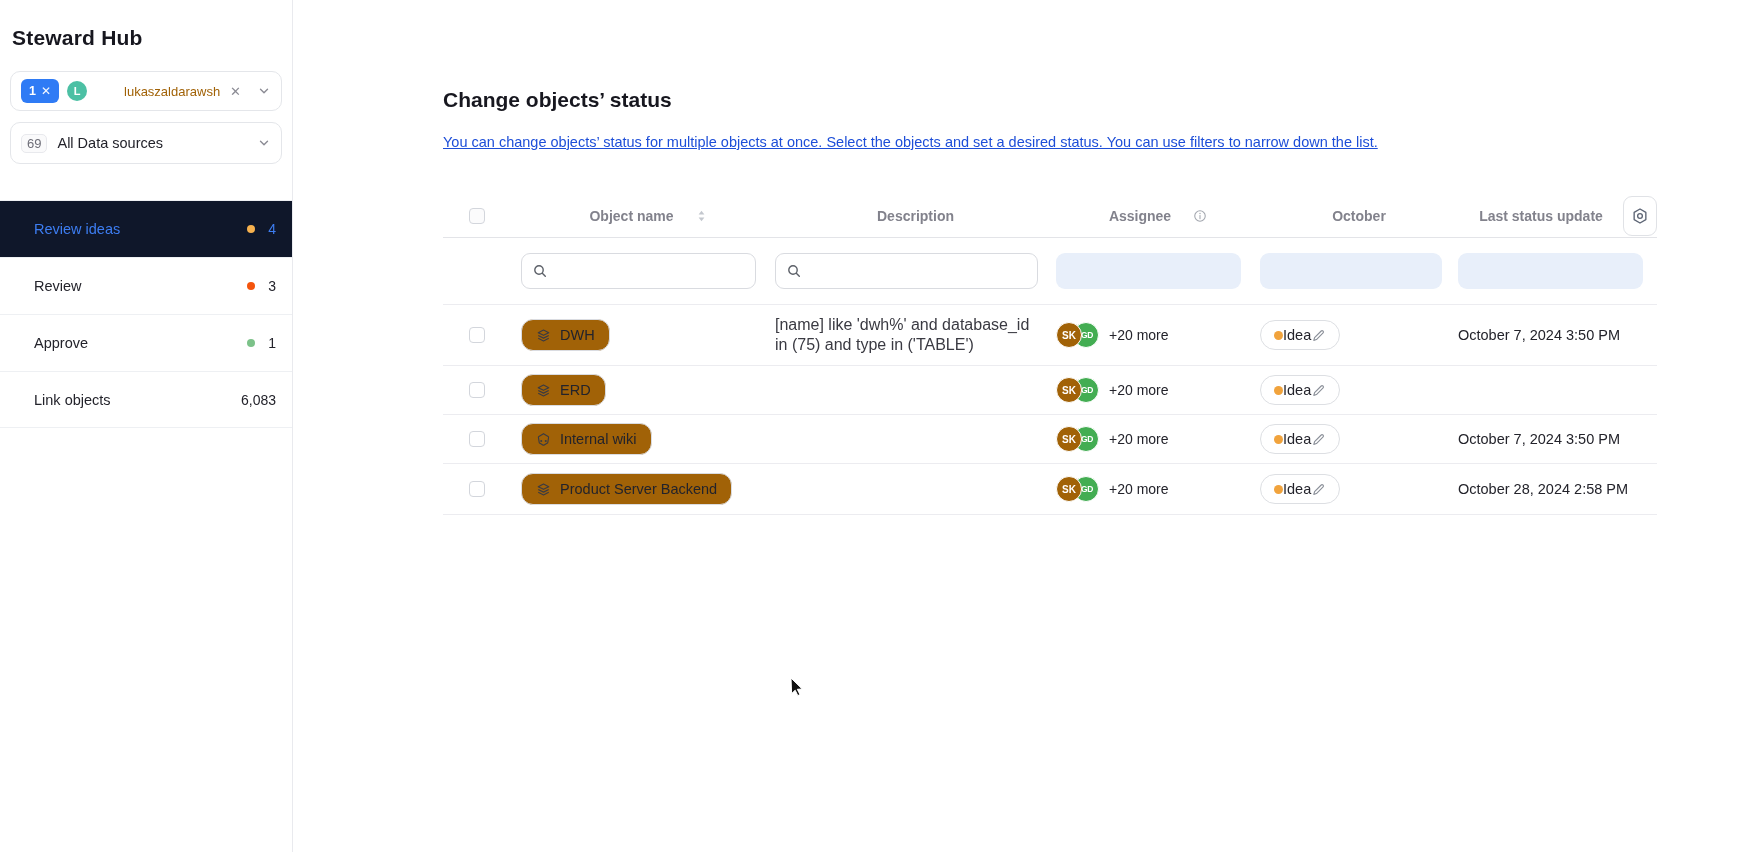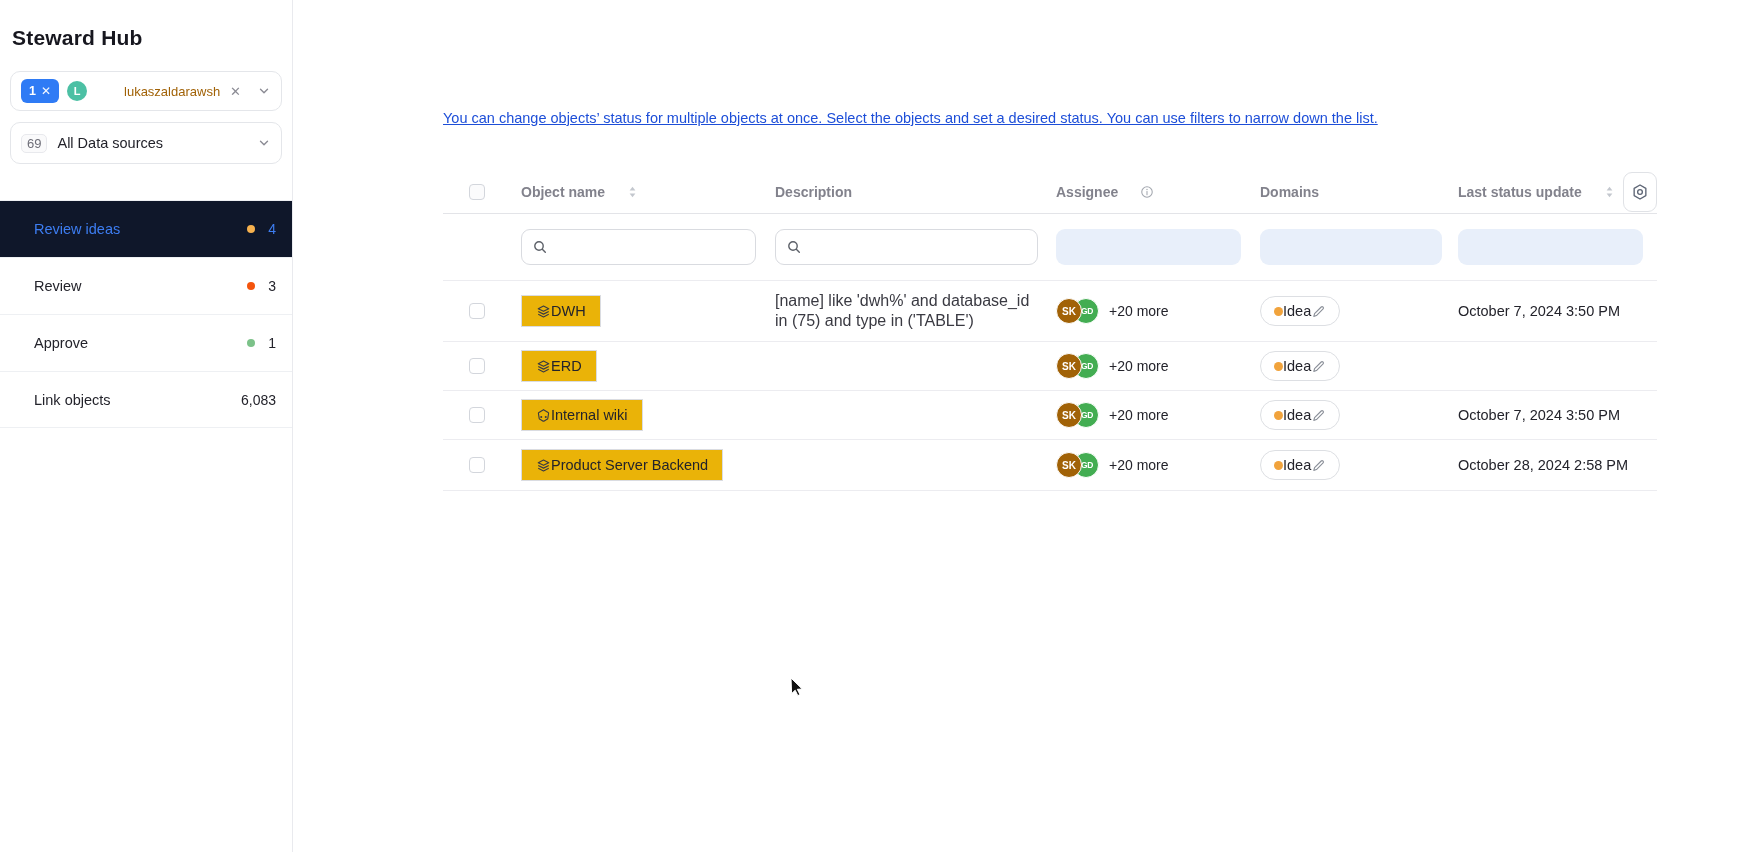--- a/index.html
+++ b/index.html
@@ -41,43 +41,43 @@
 
   
   .main { flex: 1; padding: 88px 0 0 150px; position: relative; }
   .content { width: 1214px; }
   .page-title { font-size: 21px; font-weight: bold; color: #17171f; }
   .page-sub { margin-top: 22px; font-size: 14.5px; color: #1d4ed8; text-decoration: underline; }
 
   .table { margin-top: 44px; }
   .t-grid { display: grid; grid-template-columns: 78px 254px 281px 204px 198px 199px; align-items: center; }
   .t-head { height: 44px; border-bottom: 1px solid #e3e4e8; position: relative; }
-  .th { font-size: 14px; color: #82828c; font-weight: bold; display: flex; align-items: center; gap: 22px; }
+  .th { font-size: 14px; color: #82828c; font-weight: bold; display: flex; align-items: center; gap: 22px; justify-content: center; }
   .checkbox { width: 16px; height: 16px; border: 1px solid #d3d6dc; border-radius: 4px; background: #fff; cursor: pointer; }
   .t-head .checkbox { background: #fbfbfc; }
   .cell-check { padding-left: 26px; }
 
   .gear-btn { position: absolute; right: 0; top: 2px; width: 34px; height: 40px; border: 1px solid #e0e2e6;
     border-radius: 9px; background: #fff; display: flex; align-items: center; justify-content: center; cursor: pointer; }
 
   .t-filter { height: 67px; border-bottom: 1px solid #ececf0; }
   .f-input { width: 235px; height: 36px; border: 1px solid #d9dbe0; border-radius: 9px; position: relative;
     display: flex; align-items: center; background: #fff; }
   .f-input.w2 { width: 263px; }
   .f-input input { border: none; outline: none; width: 100%; height: 100%; border-radius: 9px;
     padding-left: 33px; font-size: 14px; font-family: "Liberation Sans", sans-serif; background: transparent; }
   .f-input .sicon { position: absolute; left: 10px; top: 9px; }
   .f-pill { height: 36px; border-radius: 9px; background: #e8effa; }
   .f-pill.p1 { width: 185px; } .f-pill.p2 { width: 182px; } .f-pill.p3 { width: 185px; }
 
   .t-row { border-bottom: 1px solid #ececf0; }
   .r1 { height: 61px; } .r2 { height: 49px; } .r3 { height: 49px; } .r4 { height: 51px; }
 
-  .obj-chip { display: inline-flex; align-items: center; border: 1px solid #dadce1;
-    border-radius: 0; padding: 7px 14px; font-size: 14.5px; color: #23232b; background: #eab308;
+  .obj-chip { display: inline-flex; align-items: center; gap: 9px; border: 1px solid #dadce1;
+    border-radius: 12px; padding: 7px 14px; font-size: 14.5px; color: #23232b; background: #a16207;
     cursor: pointer; white-space: nowrap; }
   .desc { font-size: 16px; color: #3a3a42; line-height: 1.28; padding-right: 22px; }
   .assignees { display: flex; align-items: center; }
   .avatar-g { width: 26px; height: 26px; border-radius: 50%; color: #fff; font-weight: bold;
     display: inline-flex; align-items: center; justify-content: center; border: 1.5px solid #fff; flex: none; }
   .av1 { background: #a16207; font-size: 10px; z-index: 2; }
   .av2 { background: #43ad52; font-size: 8.5px; margin-left: -9px; z-index: 1; letter-spacing: -.3px; }
   .more { margin-left: 10px; font-size: 14px; color: #23232b; cursor: pointer; }
   .status-pill { display: inline-flex; align-items: center; border: 1px solid #dddfe3;
     border-radius: 17px; padding: 6px 13px; background: #fff; cursor: pointer; }
@@ -146,20 +146,21 @@
       <div class="sb-item">
         <span>Link objects</span>
         <span class="spacer"></span>
         <span class="count">6,083</span>
       </div>
     </div>
   </div>
 
   <div class="main">
     <div class="content">
+      <div class="page-title">Change objects’ status</div>
       <div class="page-sub">You can change objects’ status for multiple objects at once. Select the objects and set a desired status. You can use filters to narrow down the list.</div>
 
       <div class="table">
 
         <div class="t-grid t-head">
           <div class="cell-check">
               <div class="checkbox"></div>
             </div>
           <div class="th">
             <span>Object name</span>
@@ -177,21 +178,21 @@
             <span>Assignee</span>
             <span>
               <svg width="14" height="14" viewBox="0 0 16 16">
                   <circle cx="8" cy="8" r="6" fill="none" stroke="#a2a6ae" stroke-width="1.2"></circle>
                   <circle cx="8" cy="5.2" r="0.8" fill="#a2a6ae"></circle>
                   <path d="M8 7.4 V11" stroke="#a2a6ae" stroke-width="1.2" stroke-linecap="round"></path>
                 </svg>
             </span>
           </div>
           <div class="th">
-            <span>Domains</span>
+            <span>October</span>
           </div>
           <div class="th">
             <span>Last status update</span>
             <span>
               <svg width="11" height="14" viewBox="0 0 12 16">
                   <path d="M6 2 L9.3 6.2 H2.7 Z" fill="#c3c7ce"></path>
                   <path d="M6 14 L9.3 9.8 H2.7 Z" fill="#c3c7ce"></path>
                 </svg>
             </span>
           </div>

